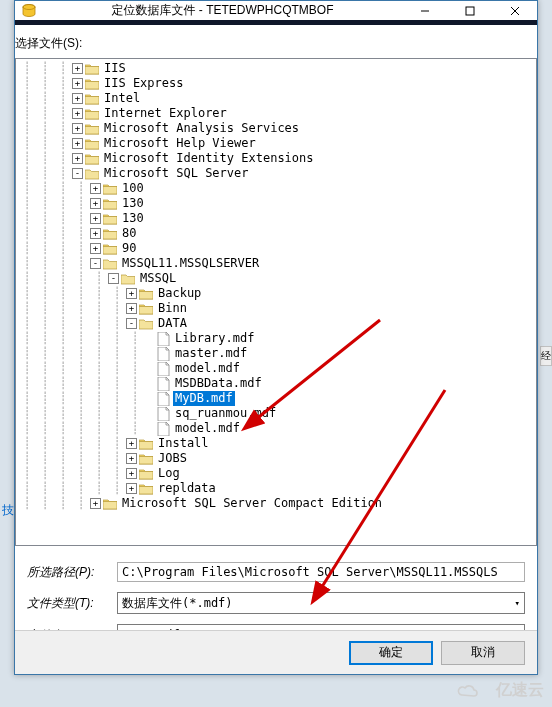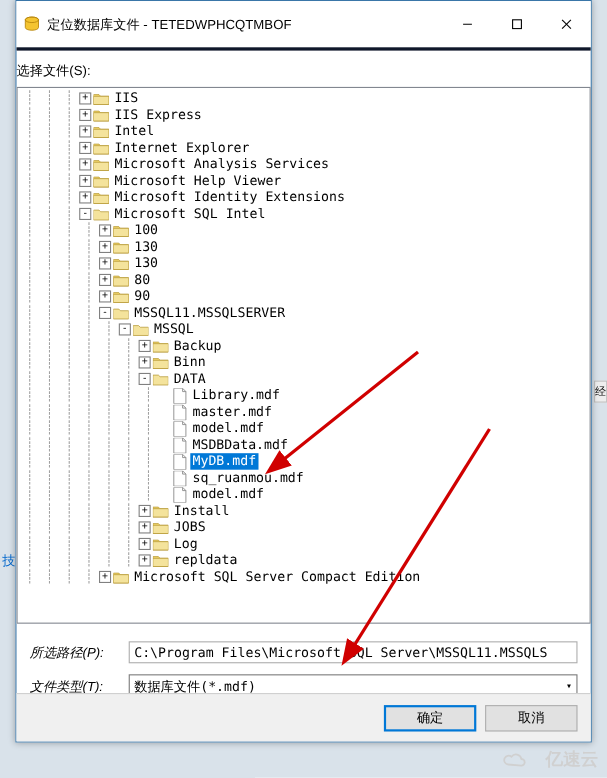--- a/index.html
+++ b/index.html
@@ -1,18 +1,18 @@
 <!DOCTYPE html>
 <html><head>
 <meta charset="utf-8">
 <style>
 * { box-sizing: border-box; margin: 0; padding: 0; }
 body { font-family: "Microsoft YaHei", "SimSun", sans-serif; font-size: 12px; background: #d9e2ea; width: 552px; height: 707px; overflow: hidden; position: relative; }
 .window { position: absolute; left: 14px; top: 0; width: 524px; height: 675px; background: #fff; border: 1px solid #3a76a8; box-shadow: 0 0 6px rgba(0,0,0,0.3); }
-.titlebar { height: 45px; background: #fff; display: flex; align-items: center; padding-left: 6px; border-bottom: 3px solid #0f172a; }
+.titlebar { height: 24px; background: #fff; display: flex; align-items: center; padding-left: 6px; border-bottom: 5px solid #0f172a; text-align: center; }
 .titlebar .icon { width: 16px; height: 16px; margin-right: 6px; }
 .titlebar .title { flex: 1; font-size: 12px; color: #000; }
 .winbtns { display: flex; }
 .winbtn { width: 45px; height: 29px; display: flex; align-items: center; justify-content: center; color: #000; }
 .content { padding: 10px 0; }
 .label-select { margin-bottom: 6px; }
 .tree-wrap { border: 1px solid #828790; height: 488px; overflow: auto; background: #fff; font-family: "SimSun", monospace; font-size: 12px; line-height: 15px; padding: 2px; position: relative; }
 .node { white-space: nowrap; display: flex; align-items: center; height: 15px; }
 .indent { display: inline-block; width: 18px; text-align: center; color: #808080; }
 .toggle { display: inline-flex; align-items: center; justify-content: center; width: 11px; height: 11px; border: 1px solid #808080; font-size: 9px; line-height: 9px; color: #000; margin-right: 2px; background: #fff; }
@@ -153,21 +153,21 @@
           <span class="nlabel">Microsoft Identity Extensions</span>
         </div>
         <div class="node">
           <span class="indent dotted">┊</span>
           <span class="indent dotted">┊</span>
           <span class="indent dotted">┊</span>
           <span class="toggle">-</span>
           <svg class="folder-icon" viewBox="0 0 14 12">
             <path d="M0 2 h5 l1.5 1.5 H14 V11 H0 z" fill="#f4e39c" stroke="#b89b3a" stroke-width="0.7"></path>
           </svg>
-          <span class="nlabel">Microsoft SQL Intel</span>
+          <span class="nlabel">Microsoft SQL Server</span>
         </div>
         <div class="node">
           <span class="indent dotted">┊</span>
           <span class="indent dotted">┊</span>
           <span class="indent dotted">┊</span>
           <span class="indent dotted">┊</span>
           <span class="toggle">+</span>
           <svg class="folder-icon" viewBox="0 0 14 12">
             <path d="M0 2 h5 l1.5 1.5 H14 V11 H0 z" fill="#f4d76c" stroke="#b89b3a" stroke-width="0.7"></path>
             <rect x="0" y="3.5" width="14" height="7.5" fill="#f4e39c" stroke="#b89b3a" stroke-width="0.7"></rect>

